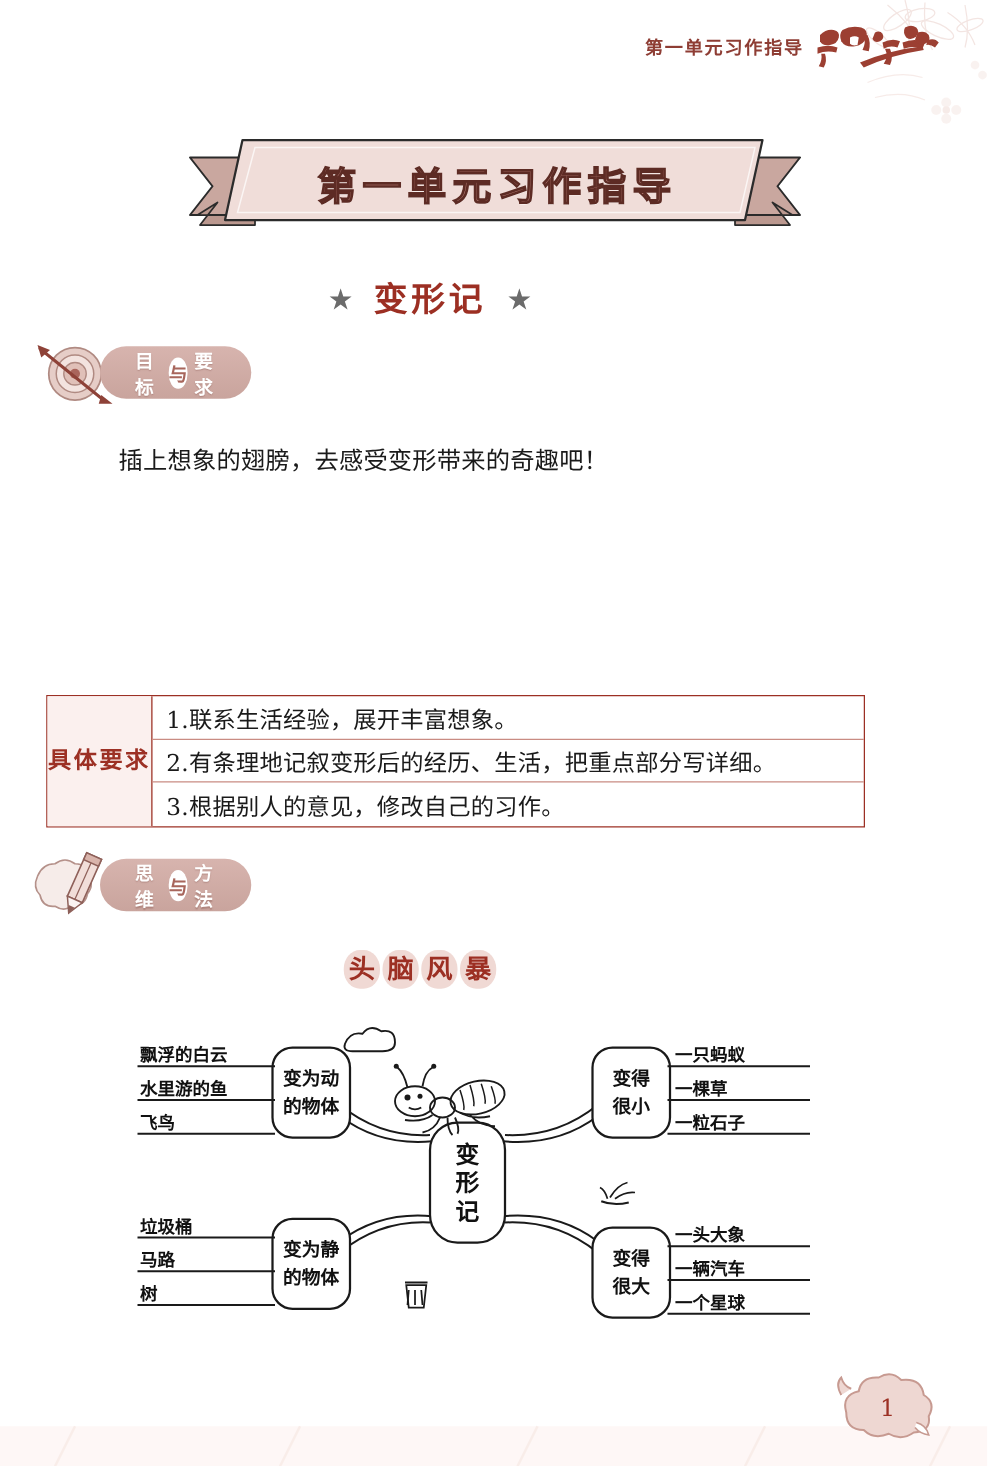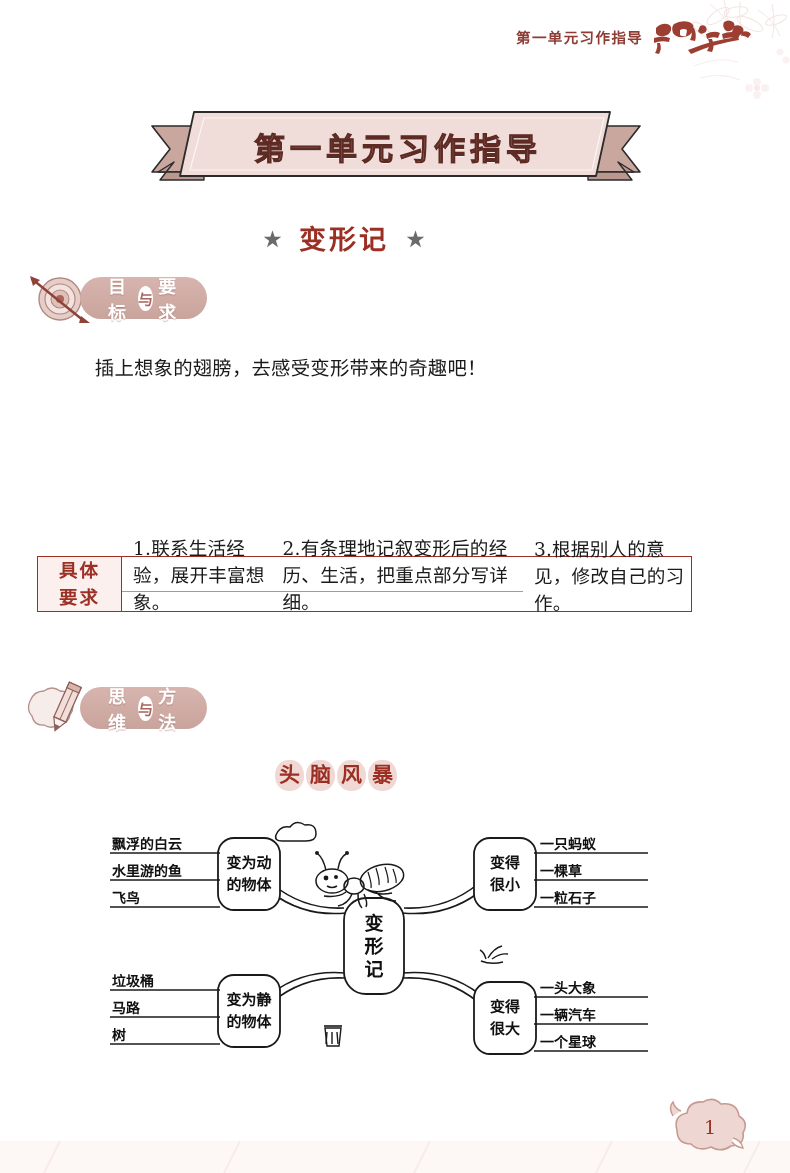--- a/index.html
+++ b/index.html
@@ -66,21 +66,21 @@
   .badge{position:absolute;height:42px;}
   .badge-pill{
     position:absolute;left:58px;top:0;height:42px;
     border-radius:21px;
     background:linear-gradient(180deg,#d7b4ae 0%,#c9a49d 100%);
     display:flex;align-items:center;
     padding:0 24px 0 28px;box-sizing:border-box;
   }
   .badge-pill .bt{
     font-family:"DejaVu Sans","Liberation Sans",sans-serif;
-    font-size:18px;font-weight:bold;color:#ffffff;letter-spacing:2px;
+    font-size:15px;font-weight:bold;color:#ffffff;letter-spacing:2px;
     text-shadow:0 1px 1px rgba(120,70,60,.35);
   }
   .badge-pill .circ{
     display:inline-flex;align-items:center;justify-content:center;
     width:25px;height:25px;border-radius:50%;
     background:#fff;color:#a8665c;font-size:15px;font-weight:bold;
     margin:0 5px;letter-spacing:0;
     font-family:"DejaVu Sans","Liberation Sans",sans-serif;
   }
   .badge-icon{position:absolute;left:0;top:-6px;width:78px;height:54px;}
@@ -97,26 +97,26 @@
 
   
   .req{
     position:absolute;left:37px;top:556px;width:655px;
     border:1.6px solid #9c3024;box-sizing:border-box;
     display:flex;background:#fff;
   }
   .req-label{
     width:83px;flex:0 0 83px;background:#fbf0ee;
     border-right:1.6px solid #9c3024;
-    display:flex;flex-direction:column;align-items:center;justify-content:center;
+    display:flex;align-items:center;justify-content:center;
     font-size:18.5px;font-weight:bold;color:#9c3024;letter-spacing:2px;
     line-height:27px;
     font-family:"DejaVu Sans","Liberation Sans",sans-serif;
   }
-  .req-rows{flex:1;display:flex;flex-direction:row;}
+  .req-rows{flex:1;display:flex;flex-direction:column;}
   .req-row{
     height:34.6px;display:flex;align-items:center;
     padding-left:11px;box-sizing:border-box;
     font-size:18.6px;letter-spacing:.2px;
     border-bottom:1px solid #c98c83;
     font-family:"DejaVu Serif","Liberation Serif",serif;
   }
   .req-row:last-child{border-bottom:none;}
 
   

